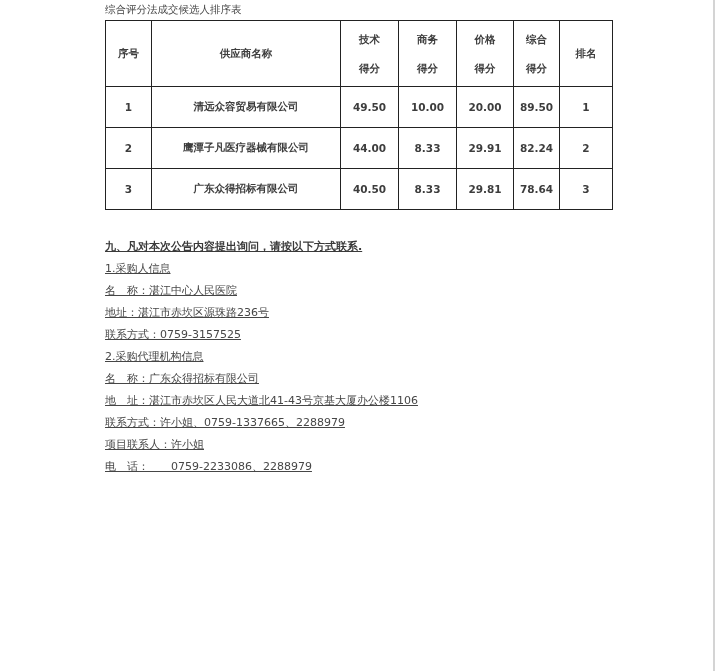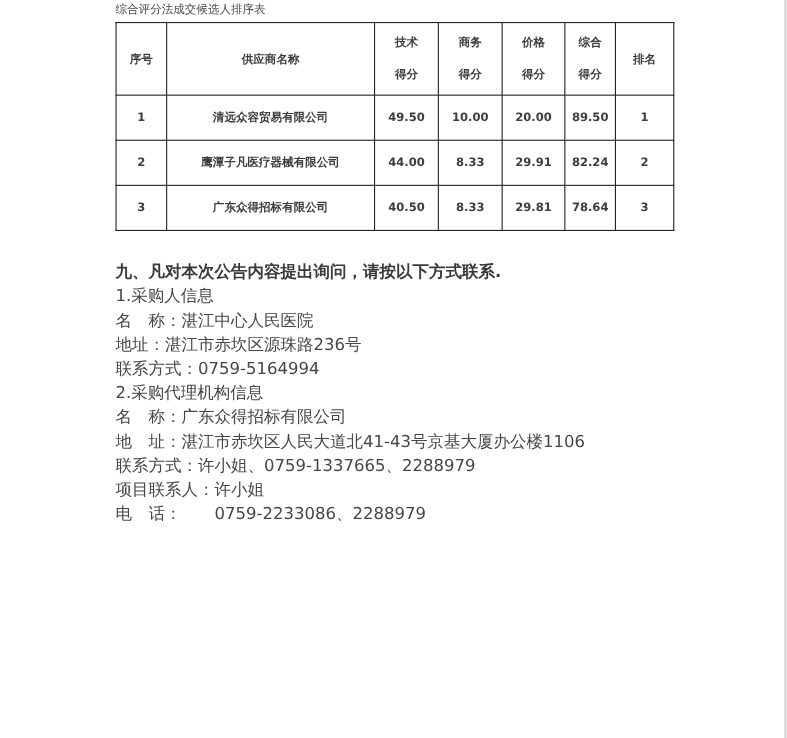--- a/index.html
+++ b/index.html
@@ -53,23 +53,24 @@
   }
   tr.header-row { height: 66px; }
   tr.data-row   { height: 41px; }
   .hdr-line {
     display: block;
     line-height: 29px;
   }
   .paras { width: 560px; }
   .para {
     margin: 8px 0 0 0;
-    font-size: 15px;
+    font-size: 11px;
     line-height: 14px;
     color: #464646;
+    text-decoration: underline;
   }
   .para.first { margin-top: 30px; }
   .para.bold {
     font-weight: bold;
     color: #3a3a3a;
   }
 </style>
 </head>
 <body>
 
@@ -142,21 +143,21 @@
       </tr>
     </tbody>
   </table>
 
   <div class="paras">
     <p class="para first bold">九、凡对本次公告内容提出询问，请按以下方式联系.</p>
 
     <p class="para">1.采购人信息</p>
     <p class="para">名　称：湛江中心人民医院</p>
     <p class="para">地址：湛江市赤坎区源珠路236号</p>
-    <p class="para">联系方式：0759-5164994</p>
+    <p class="para">联系方式：0759-3157525</p>
 
     <p class="para">2.采购代理机构信息</p>
     <p class="para">名　称：广东众得招标有限公司</p>
     <p class="para">地　址：湛江市赤坎区人民大道北41-43号京基大厦办公楼1106</p>
     <p class="para">联系方式：许小姐、0759-1337665、2288979</p>
 
     <p class="para">项目联系人：许小姐</p>
     <p class="para">电　话：　　0759-2233086、2288979</p>
   </div>
 

